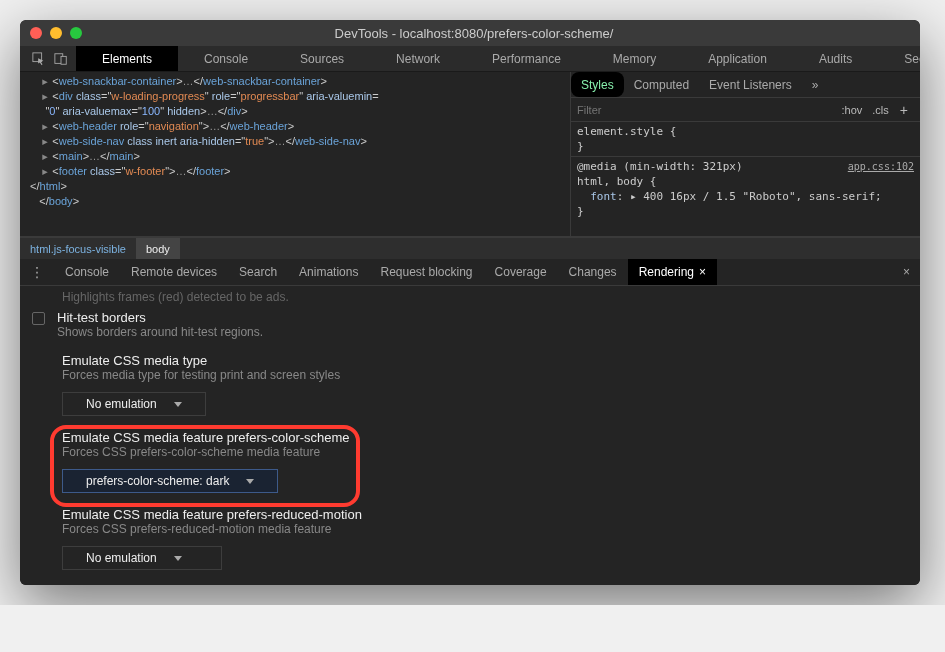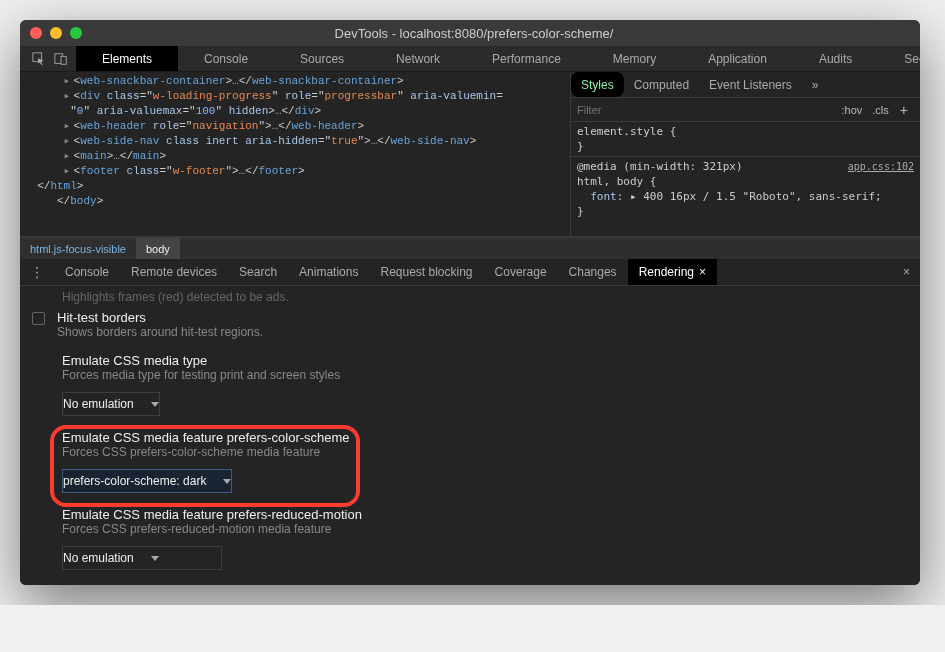--- a/index.html
+++ b/index.html
@@ -61,21 +61,21 @@
 .kebab { padding: 0 12px; color: #aaa; font-size: 14px; }
 
 .upper {
   display: flex;
   height: 165px;
   border-bottom: 1px solid #3a3a3a;
 }
 .dom-tree {
   flex: 1;
   background: #242424;
-  font-family: Liberation Mono, monospace;
+  font-family: Liberation Sans, sans-serif;
   font-size: 11px;
   color: #ccc;
   padding: 2px 4px;
   overflow: hidden;
   line-height: 15px;
 }
 .dom-line { white-space: pre; }
 .tri { color: #888; display: inline-block; width: 10px; }
 .p-tag { color: #6aa3d8; }
 .p-attr-n { color: #a9c7e8; }
@@ -151,21 +151,21 @@
 .r-checkbox {
   width: 13px; height: 13px; border: 1px solid #666; border-radius: 2px;
   margin-top: 2px; flex-shrink: 0;
 }
 .r-cut { color: #666; font-size: 12px; padding-left: 30px; margin-bottom: 2px; }
 .r-title { font-size: 13px; color: #eee; }
 .r-sub { font-size: 12px; color: #888; }
 .r-section { padding: 10px 0 2px 30px; }
 .r-select {
   margin: 8px 0 4px 30px; background: #242424;
-  border: 1px solid #3d3d3d; color: #eee; padding: 4px 0;
+  border: 1px solid #3d3d3d; color: #eee; padding: 4px 23px;
   height: 24px; display: inline-flex; align-items: center;
   gap: 17px; font-size: 12px; min-width: 90px;
 }
 .r-select .caret {
   display: inline-block; width: 0; height: 0;
   border-left: 4px solid transparent; border-right: 4px solid transparent;
   border-top: 5px solid #aaa;
 }
 .r-select-wrap { display: inline-block; }
 .r-select.highlight {

